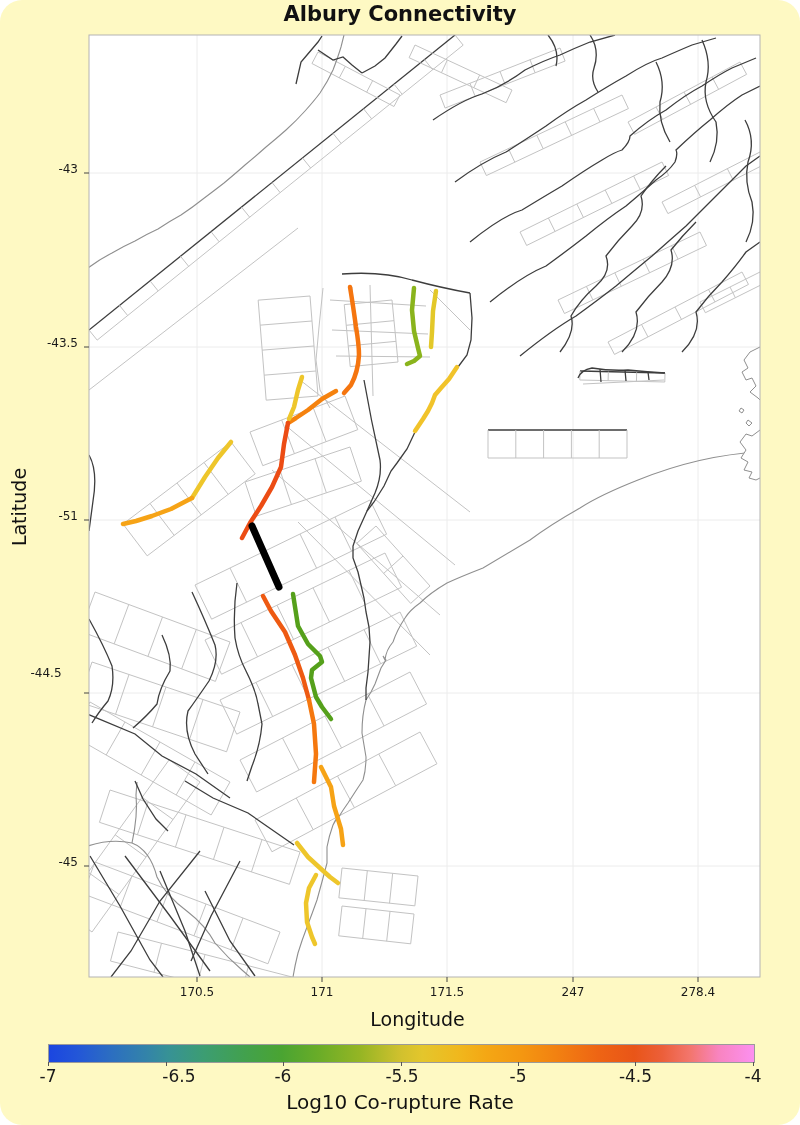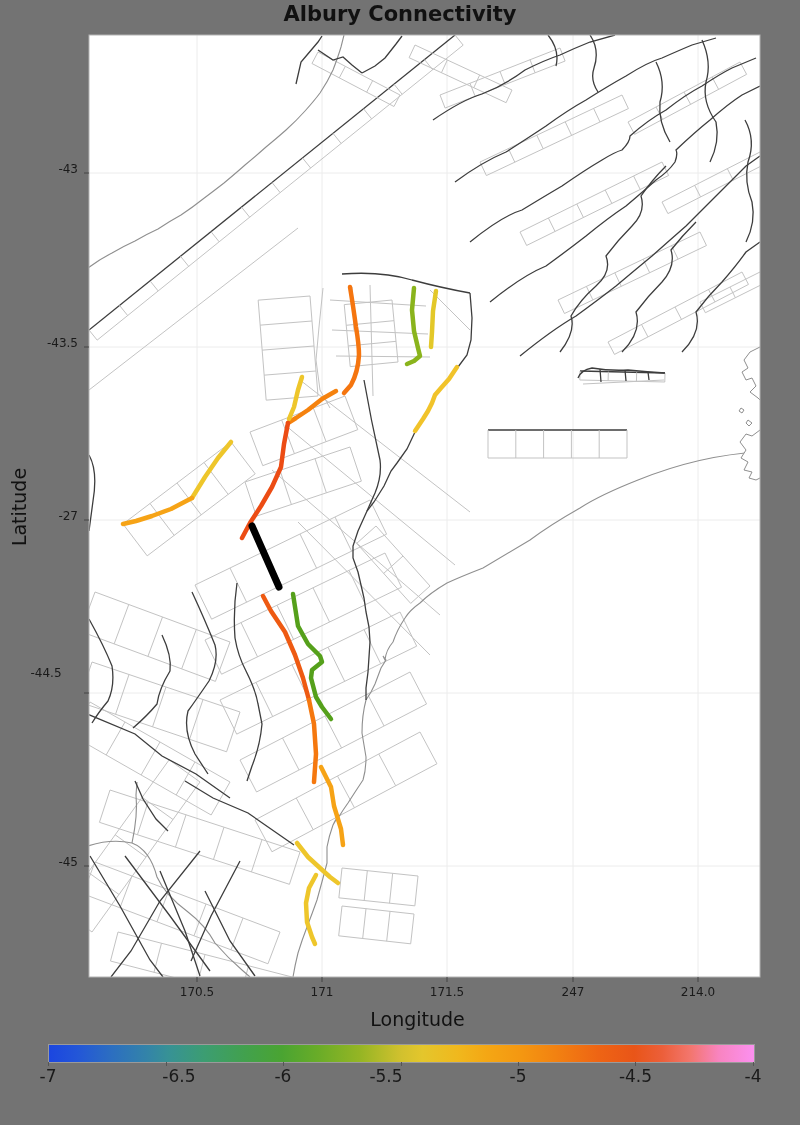--- a/index.html
+++ b/index.html
@@ -1,17 +1,17 @@
 <!DOCTYPE html>
 <html><head>
 <meta charset="utf-8">
 <style>
   html,body{margin:0;padding:0;background:#fff;}
-  #fig{position:relative;width:800px;height:1125px;background:#737373;overflow:hidden;
-       font-family:"DejaVu Sans","Liberation Sans",sans-serif;}
+  #fig{position:relative;width:800px;height:1125px;background:#fef9c3;overflow:hidden;
+       font-family:"DejaVu Sans","Liberation Sans",sans-serif;border-radius:22px;}
   #fig svg{position:absolute;left:0;top:0;}
   .title{position:absolute;top:2px;left:0;width:800px;text-align:center;
          font-size:21px;font-weight:bold;color:#111;}
   .xlabel{position:absolute;top:1008px;left:82px;width:671px;text-align:center;
           font-size:19px;color:#111;}
   .ylabel{position:absolute;top:496px;left:-26px;width:90px;text-align:center;
           font-size:19px;color:#111;transform:rotate(-90deg);}
   .xtick{position:absolute;width:70px;text-align:center;top:985px;
          font-size:12px;color:#1a1a1a;}
   .ytick{position:absolute;width:64px;text-align:right;left:14px;
@@ -363,37 +363,38 @@
       <line x1="84" y1="173" x2="89" y2="173" stroke="#444444" stroke-width="1"></line>
       <line x1="84" y1="347" x2="89" y2="347" stroke="#444444" stroke-width="1"></line>
       <line x1="84" y1="520" x2="89" y2="520" stroke="#444444" stroke-width="1"></line>
       <line x1="84" y1="693" x2="89" y2="693" stroke="#444444" stroke-width="1"></line>
       <line x1="84" y1="866" x2="89" y2="866" stroke="#444444" stroke-width="1"></line>
     </svg>
   <div class="title">Albury Connectivity</div>
   <div class="xlabel">Longitude</div>
   <div class="ylabel">Latitude</div>
   <div class="cbar" id="cbar" style="background: linear-gradient(to right, rgb(27, 70, 224) 0%, rgb(35, 86, 216) 4%, rgb(44, 111, 192) 9%, rgb(51, 132, 168) 14%, rgb(55, 146, 149) 17%, rgb(60, 157, 114) 22%, rgb(66, 161, 76) 28%, rgb(74, 164, 50) 33%, rgb(104, 172, 40) 38%, rgb(148, 181, 36) 44%, rgb(210, 193, 46) 50%, rgb(228, 198, 44) 53%, rgb(240, 184, 29) 58%, rgb(244, 167, 20) 62%, rgb(244, 151, 17) 67%, rgb(242, 129, 17) 72%, rgb(238, 100, 20) 78%, rgb(233, 85, 24) 83%, rgb(236, 95, 58) 87%, rgb(243, 118, 110) 91%, rgb(248, 132, 192) 95%, rgb(252, 144, 240) 100%);"></div>
+  <div class="clabel">Log10 Co-rupture Rate</div>
 <div class="xtick" style="left: 162px;">170.5</div>
     <div class="xtick" style="left: 287px;">171</div>
     <div class="xtick" style="left: 412px;">171.5</div>
     <div class="xtick" style="left: 538px;">247</div>
-    <div class="xtick" style="left: 663px;">214.0</div>
+    <div class="xtick" style="left: 663px;">278.4</div>
     <div class="ytick" style="top: 162px;">-43</div>
     <div class="ytick" style="top: 336px;">-43.5</div>
-    <div class="ytick" style="top: 509px;">-27</div>
+    <div class="ytick" style="top: 509px;">-51</div>
     <div class="ytick" style="top: 666px; text-align: center;">-44.5</div>
     <div class="ytick" style="top: 855px;">-45</div>
     <div class="ctick" style="left: 18px;">-7</div>
     <div style="position: absolute; left: 48px; top: 1062px; width: 1px; height: 4px; background: rgb(85, 85, 85);"></div>
     <div class="ctick" style="left: 135.523px; text-align: right;">-6.5</div>
     <div style="position: absolute; left: 165.523px; top: 1062px; width: 1px; height: 4px; background: rgb(85, 85, 85);"></div>
     <div class="ctick" style="left: 252.976px;">-6</div>
     <div style="position: absolute; left: 282.976px; top: 1062px; width: 1px; height: 4px; background: rgb(85, 85, 85);"></div>
-    <div class="ctick" style="left: 356px;">-5.5</div>
+    <div class="ctick" style="left: 372px;">-5.5</div>
     <div style="position: absolute; left: 400.5px; top: 1062px; width: 1px; height: 4px; background: rgb(85, 85, 85);"></div>
     <div class="ctick" style="left: 488.024px;">-5</div>
     <div style="position: absolute; left: 518.024px; top: 1062px; width: 1px; height: 4px; background: rgb(85, 85, 85);"></div>
     <div class="ctick" style="left: 605.476px;">-4.5</div>
     <div style="position: absolute; left: 635.476px; top: 1062px; width: 1px; height: 4px; background: rgb(85, 85, 85);"></div>
     <div class="ctick" style="left: 723px;">-4</div>
     <div style="position: absolute; left: 753px; top: 1062px; width: 1px; height: 4px; background: rgb(85, 85, 85);"></div>
   </div>
 
 </body></html>

